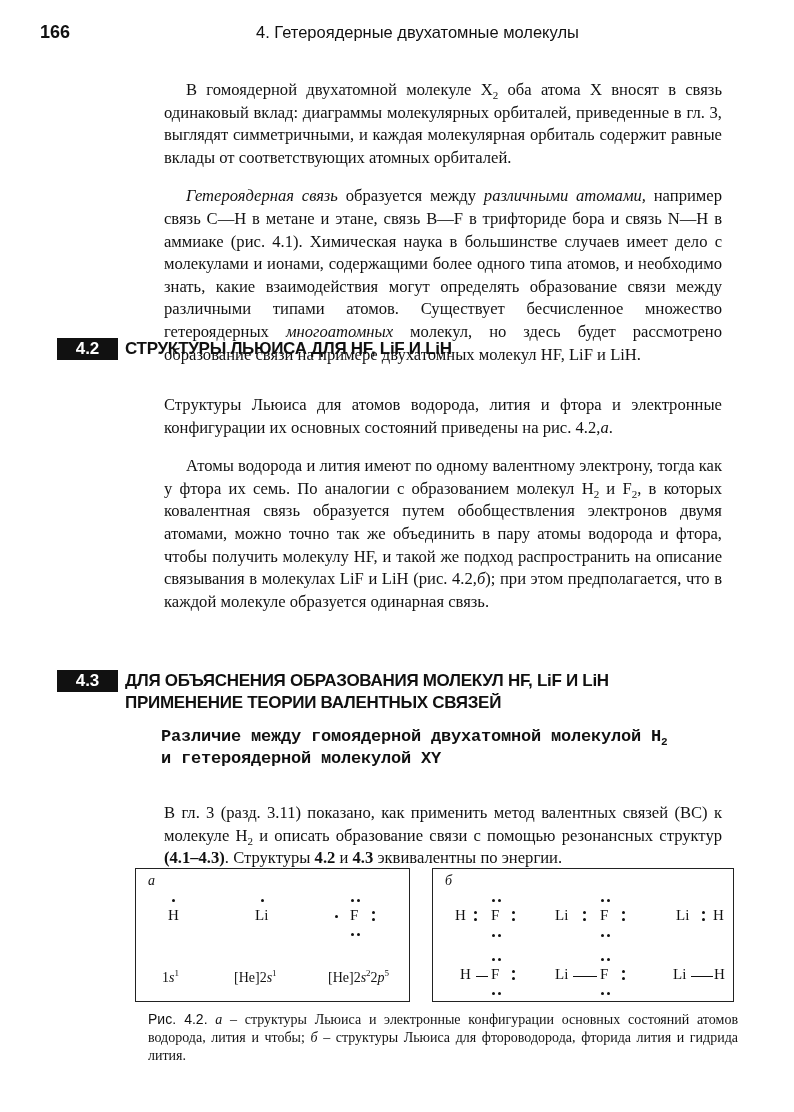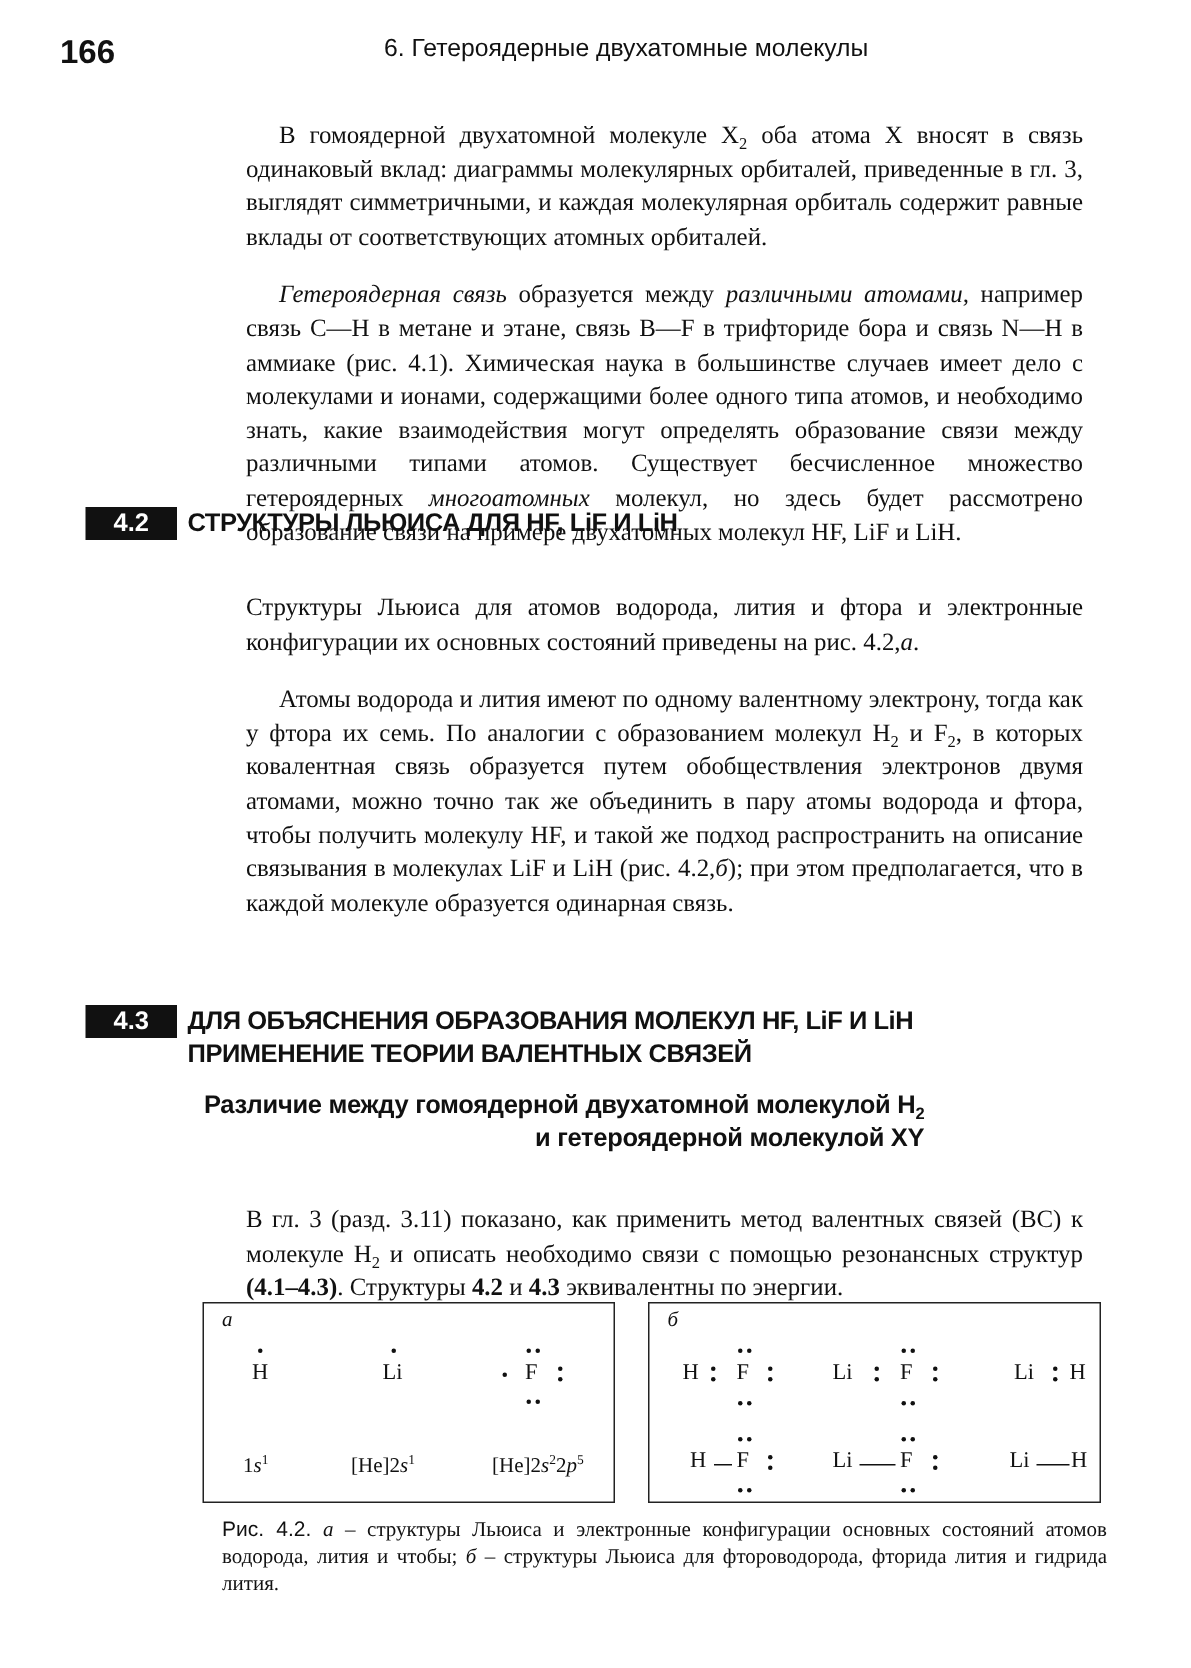--- a/index.html
+++ b/index.html
@@ -1,32 +1,32 @@
 <!DOCTYPE html>
 <html><head>
 <meta charset="utf-8">
 <style>
   html, body { margin: 0; padding: 0; background: #ffffff; }
   body { width: 794px; height: 1112px; position: relative; overflow: hidden; color: #111; }
   .page { position: absolute; left: 0; top: 0; width: 794px; height: 1112px; }
   .runhead { position: absolute; top: 22px; left: 40px; width: 700px; height: 24px; font-family: "Liberation Sans", sans-serif; }
-  .pagenum { position: absolute; left: 0; top: 0; font-weight: bold; font-size: 22px; }
+  .pagenum { position: absolute; left: 0; top: 0; font-weight: bold; font-size: 18px; }
   .chaptitle { position: absolute; left: 216px; top: 1px; font-size: 16.5px; }
   .body { position: absolute; left: 148px; width: 590px; font-family: "Liberation Serif", serif; font-size: 16.6px; line-height: 22.6px; text-align: justify; }
   .body p { margin: 16px; text-indent: 0; }
   .body p.ind { text-indent: 22px; }
   .b1 { top: 63px; }
   .b2 { top: 378px; }
   .b3 { top: 786px; }
   .sec { position: absolute; left: 57px; font-family: "Liberation Sans", sans-serif; }
   .badge { position: absolute; left: 0; top: 0; width: 61px; height: 22px; background: #111; color: #fff; font-weight: bold; font-size: 17px; line-height: 22px; text-align: center; }
   .sectitle { position: absolute; left: 68px; top: 0; font-weight: bold; font-size: 17px; line-height: 22px; letter-spacing: -0.3px; white-space: nowrap; }
   .s42 { top: 338px; }
   .s43 { top: 670px; }
-  .subhead { position: absolute; left: 136px; top: 726px; font-family: Liberation Sans, sans-serif; font-weight: bold; font-size: 17px; line-height: 22px; letter-spacing: -0.2px; text-align: right; }
+  .subhead { position: absolute; left: 161px; top: 726px; font-family: Liberation Mono, monospace; font-weight: bold; font-size: 17px; line-height: 22px; letter-spacing: -0.2px; }
   .fig { position: absolute; border: 1.5px solid #222; font-family: "Liberation Serif", serif; font-size: 15px; }
   .figa { left: 135px; top: 868px; width: 273px; height: 132px; }
   .figb { left: 432px; top: 868px; width: 300px; height: 132px; }
   .figlbl { position: absolute; left: 12px; top: 4px; font-style: italic; font-size: 14px; }
   .at { position: absolute; white-space: nowrap; }
   .dot { position: absolute; width: 3px; height: 3px; border-radius: 50%; background: #111; }
   .cfg { position: absolute; top: 99px; white-space: nowrap; font-size: 14px; }
   .cfg sup { font-size: 9px; }
   .bond { position: absolute; height: 1.4px; background: #111; }
   .caption { position: absolute; left: 148px; top: 1010px; width: 590px; font-family: "Liberation Serif", serif; font-size: 14px; line-height: 18px; text-align: justify; }
@@ -34,21 +34,21 @@
   i { font-style: italic; }
   sub { font-size: 11px; vertical-align: -4px; line-height: 0; }
 </style>
 </head>
 <body>
 
 <div class="page">
 
   <div class="runhead">
     <span class="pagenum">166</span>
-    <span class="chaptitle">6. Гетероядерные двухатомные молекулы</span>
+    <span class="chaptitle">4. Гетероядерные двухатомные молекулы</span>
   </div>
 
   <div class="body b1">
     <p class="ind"><span>В гомоядерной двухатомной молекуле X</span><sub>2</sub><span> оба атома X вносят в связь одинаковый вклад: диаграммы молекулярных орбиталей, приведенные в гл. 3, выглядят симметричными, и каждая молекулярная орбиталь содержит равные вклады от соответствующих атомных орбиталей.</span></p>
     <p class="ind"><i>Гетероядерная связь</i><span> образуется между </span><i>различными атомами,</i><span> например связь C—H в метане и этане, связь B—F в трифториде бора и связь N—H в аммиаке (рис. 4.1). Химическая наука в большинстве случаев имеет дело с молекулами и ионами, содержащими более одного типа атомов, и необходимо знать, какие взаимодействия могут определять образование связи между различными типами атомов. Существует бесчисленное множество гетероядерных </span><i>многоатомных</i><span> молекул, но здесь будет рассмотрено образование связи на примере двухатомных молекул HF, LiF и LiH.</span></p>
   </div>
 
   <div class="sec s42">
     <div class="badge">4.2</div>
     <div class="sectitle">СТРУКТУРЫ ЛЬЮИСА ДЛЯ HF, LiF И LiH</div>
@@ -66,21 +66,21 @@
       <div>ПРИМЕНЕНИЕ ТЕОРИИ ВАЛЕНТНЫХ СВЯЗЕЙ</div>
     </div>
   </div>
 
   <div class="subhead">
     <div><span>Различие между гомоядерной двухатомной молекулой H</span><sub>2</sub></div>
     <div>и гетероядерной молекулой XY</div>
   </div>
 
   <div class="body b3">
-    <p><span>В гл. 3 (разд. 3.11) показано, как применить метод валентных связей (ВС) к молекуле H</span><sub>2</sub><span> и описать необходимо связи с помощью резонансных структур </span><b>(4.1–4.3)</b><span>. Структуры </span><b>4.2</b><span> и </span><b>4.3</b><span> эквивалентны по энергии.</span></p>
+    <p><span>В гл. 3 (разд. 3.11) показано, как применить метод валентных связей (ВС) к молекуле H</span><sub>2</sub><span> и описать образование связи с помощью резонансных структур </span><b>(4.1–4.3)</b><span>. Структуры </span><b>4.2</b><span> и </span><b>4.3</b><span> эквивалентны по энергии.</span></p>
   </div>
 
   <div class="fig figa">
     <span class="figlbl">а</span>
 
     <span class="dot" style="left:36px;top:30px"></span>
     <span class="at" style="left:32px;top:38px">H</span>
 
     <span class="dot" style="left:125px;top:30px"></span>
     <span class="at" style="left:119px;top:38px">Li</span>

